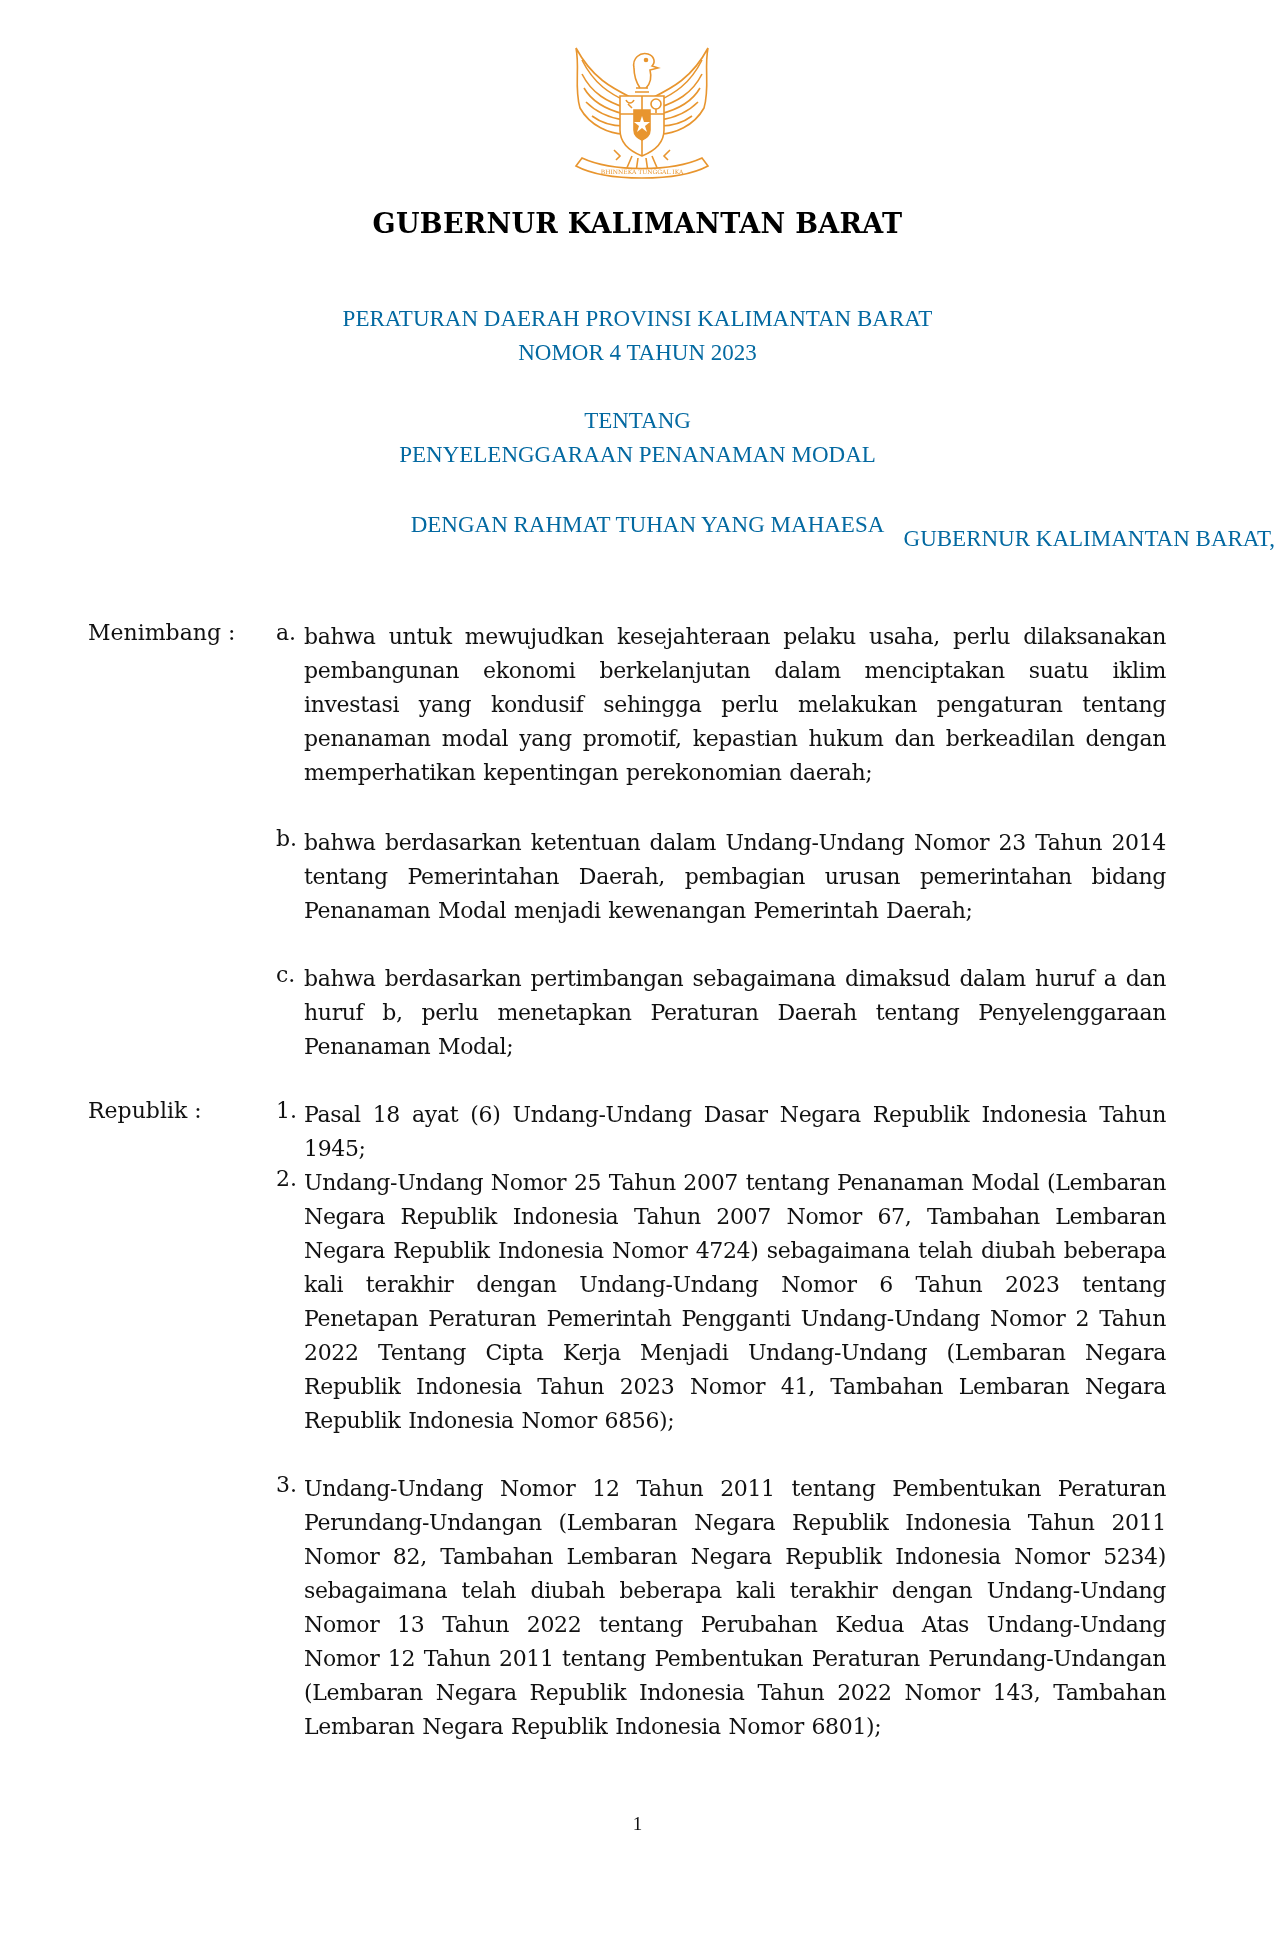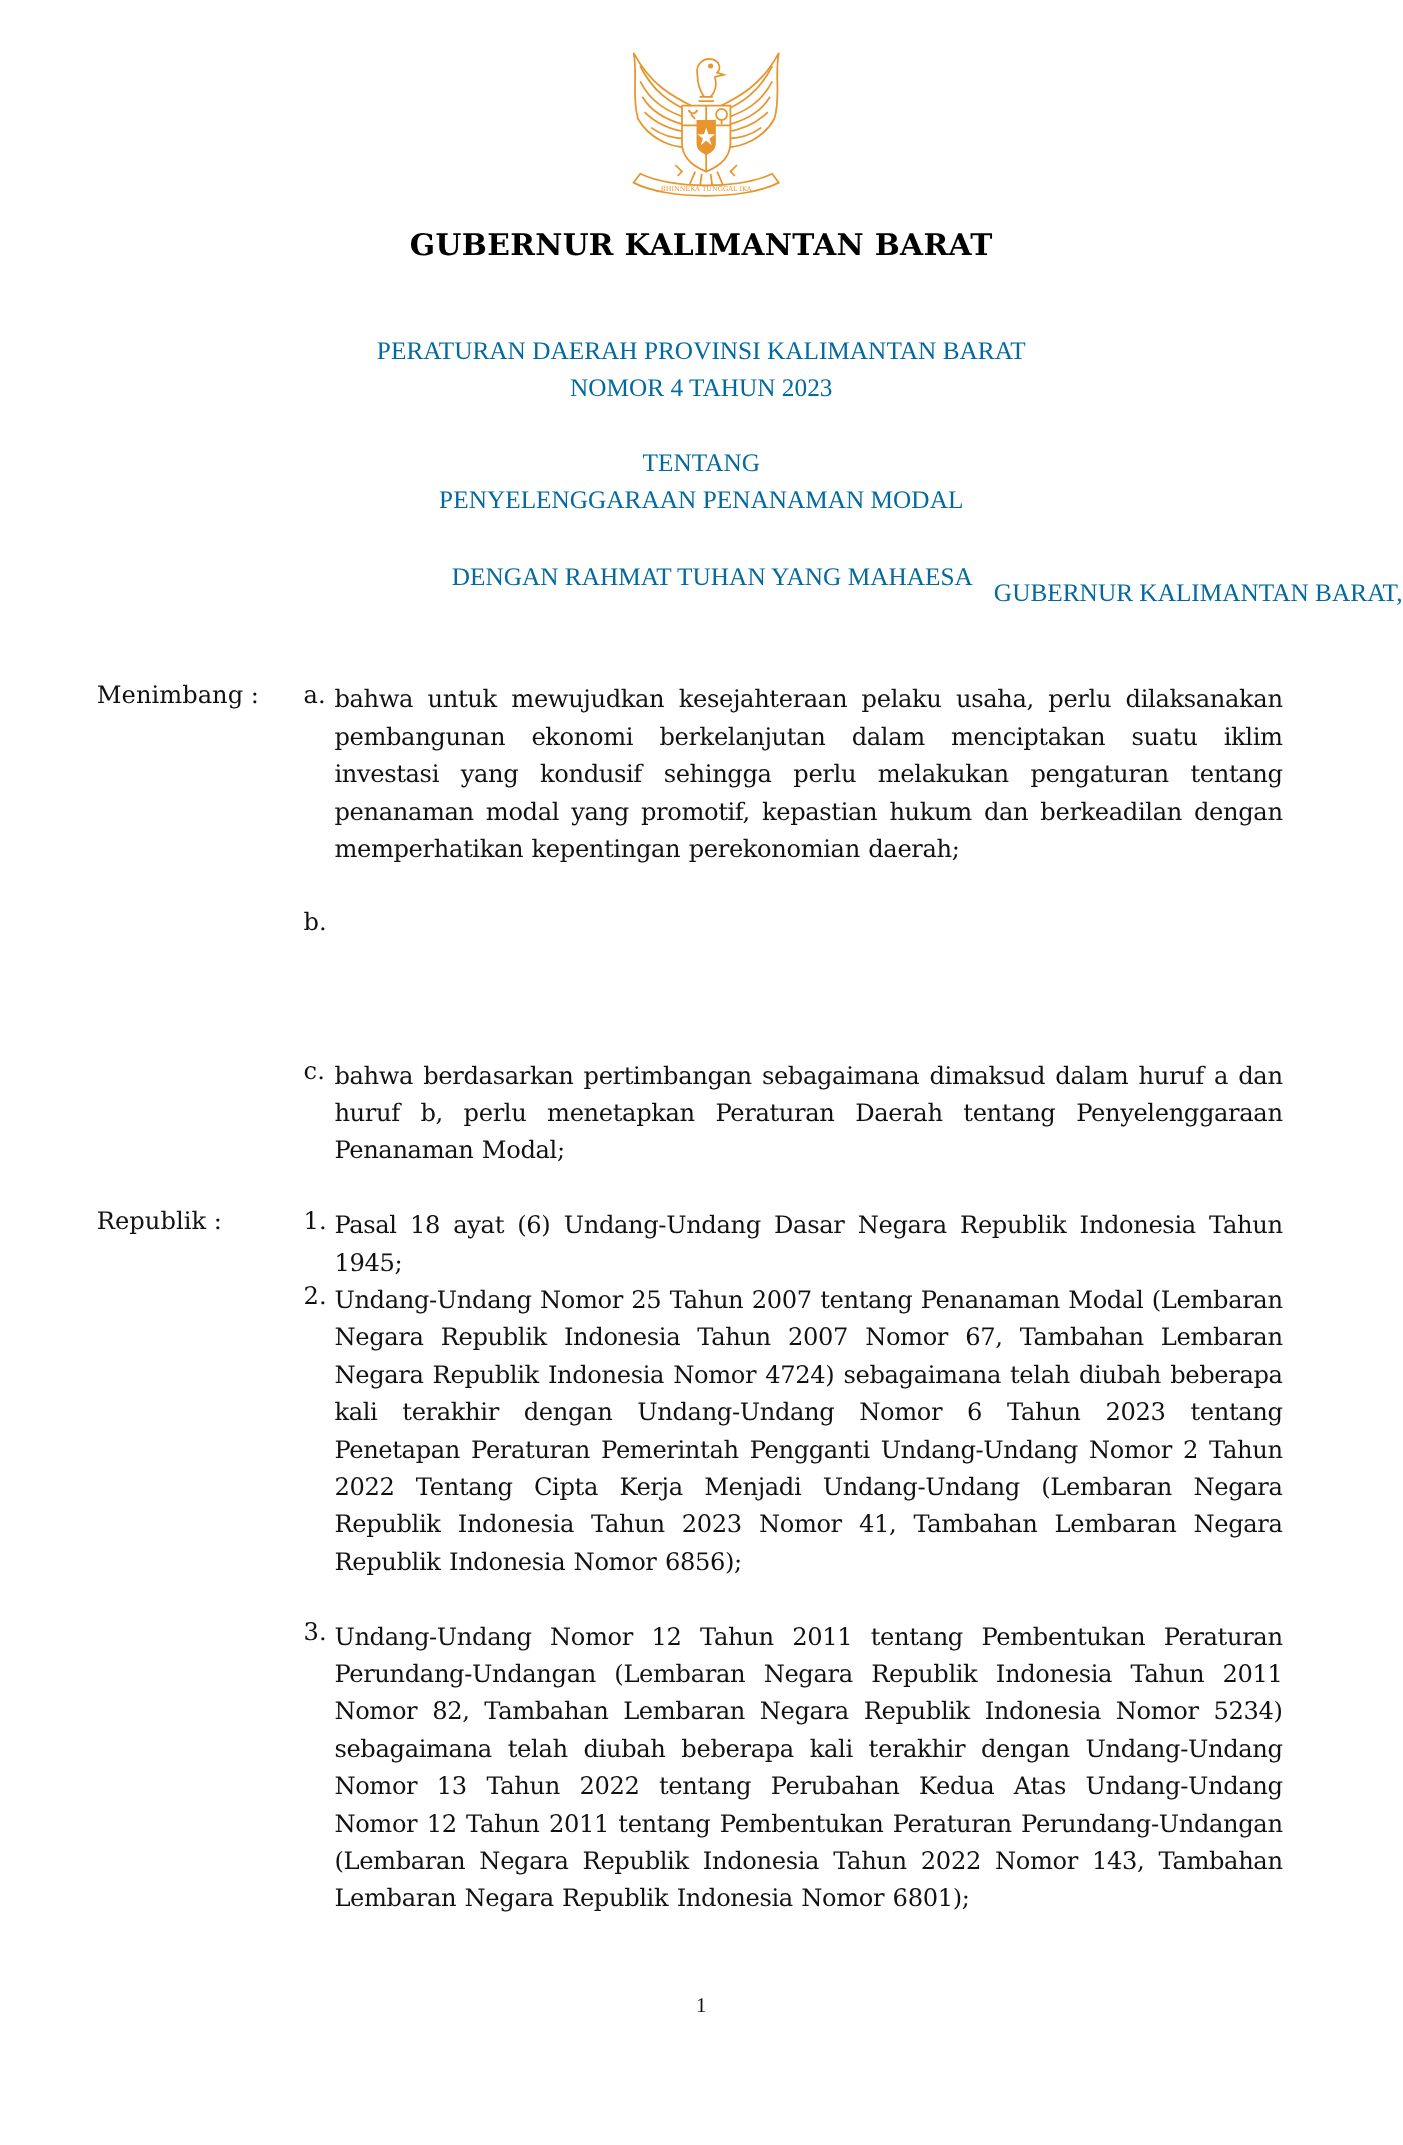--- a/index.html
+++ b/index.html
@@ -142,20 +142,21 @@
 <div class="section" style="top:620px;">
   <div class="sec-label" style="top:0;">Menimbang :</div>
 
   <div class="item" style="top:0; height:204px;">
     <span class="item-marker">a.</span>
     <p class="item-text">bahwa untuk mewujudkan kesejahteraan pelaku usaha, perlu dilaksanakan pembangunan ekonomi berkelanjutan dalam menciptakan suatu iklim investasi yang kondusif sehingga perlu melakukan pengaturan tentang penanaman modal yang promotif, kepastian hukum dan berkeadilan dengan memperhatikan kepentingan perekonomian daerah;</p>
   </div>
 
   <div class="item" style="top:206px; height:136px;">
     <span class="item-marker">b.</span>
+    <p class="item-text">bahwa berdasarkan ketentuan dalam Undang-Undang Nomor 23 Tahun 2014 tentang Pemerintahan Daerah, pembagian urusan pemerintahan bidang Penanaman Modal menjadi kewenangan Pemerintah Daerah;</p>
   </div>
 
   <div class="item" style="top:342px; height:102px;">
     <span class="item-marker">c.</span>
     <p class="item-text">bahwa berdasarkan pertimbangan sebagaimana dimaksud dalam huruf a dan huruf b, perlu menetapkan Peraturan Daerah tentang Penyelenggaraan Penanaman Modal;</p>
   </div>
 </div>
 
 <div class="section" style="top:1098px;">
   <div class="sec-label" style="top:0;">Republik :</div>

